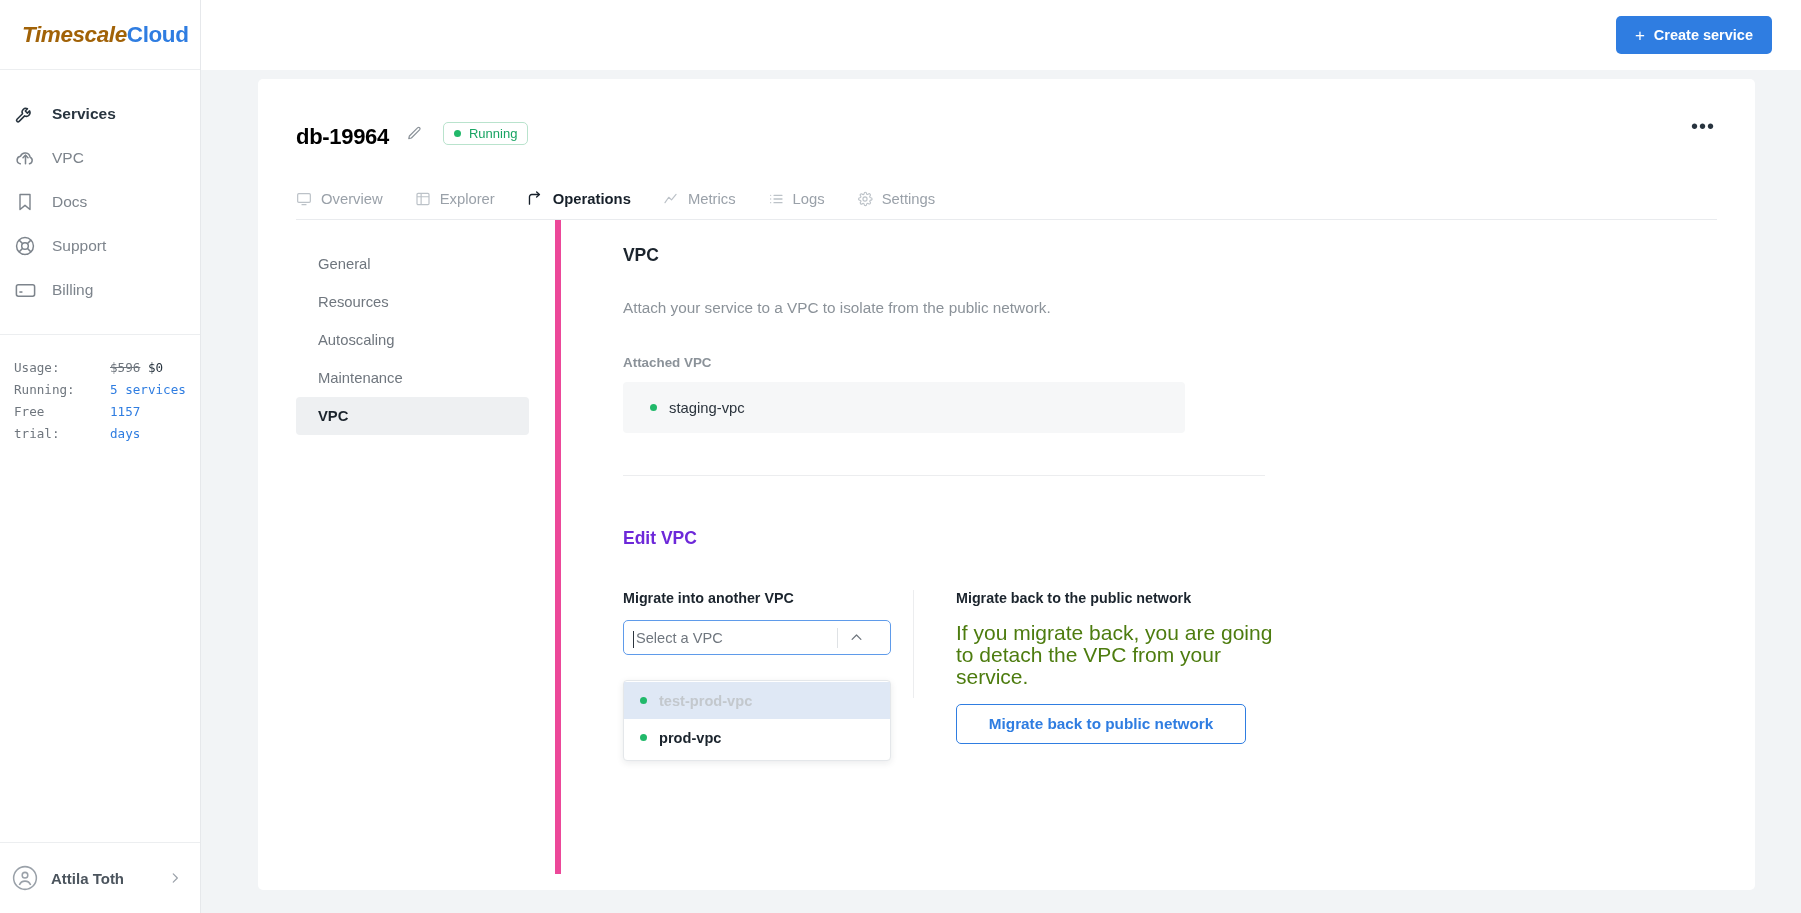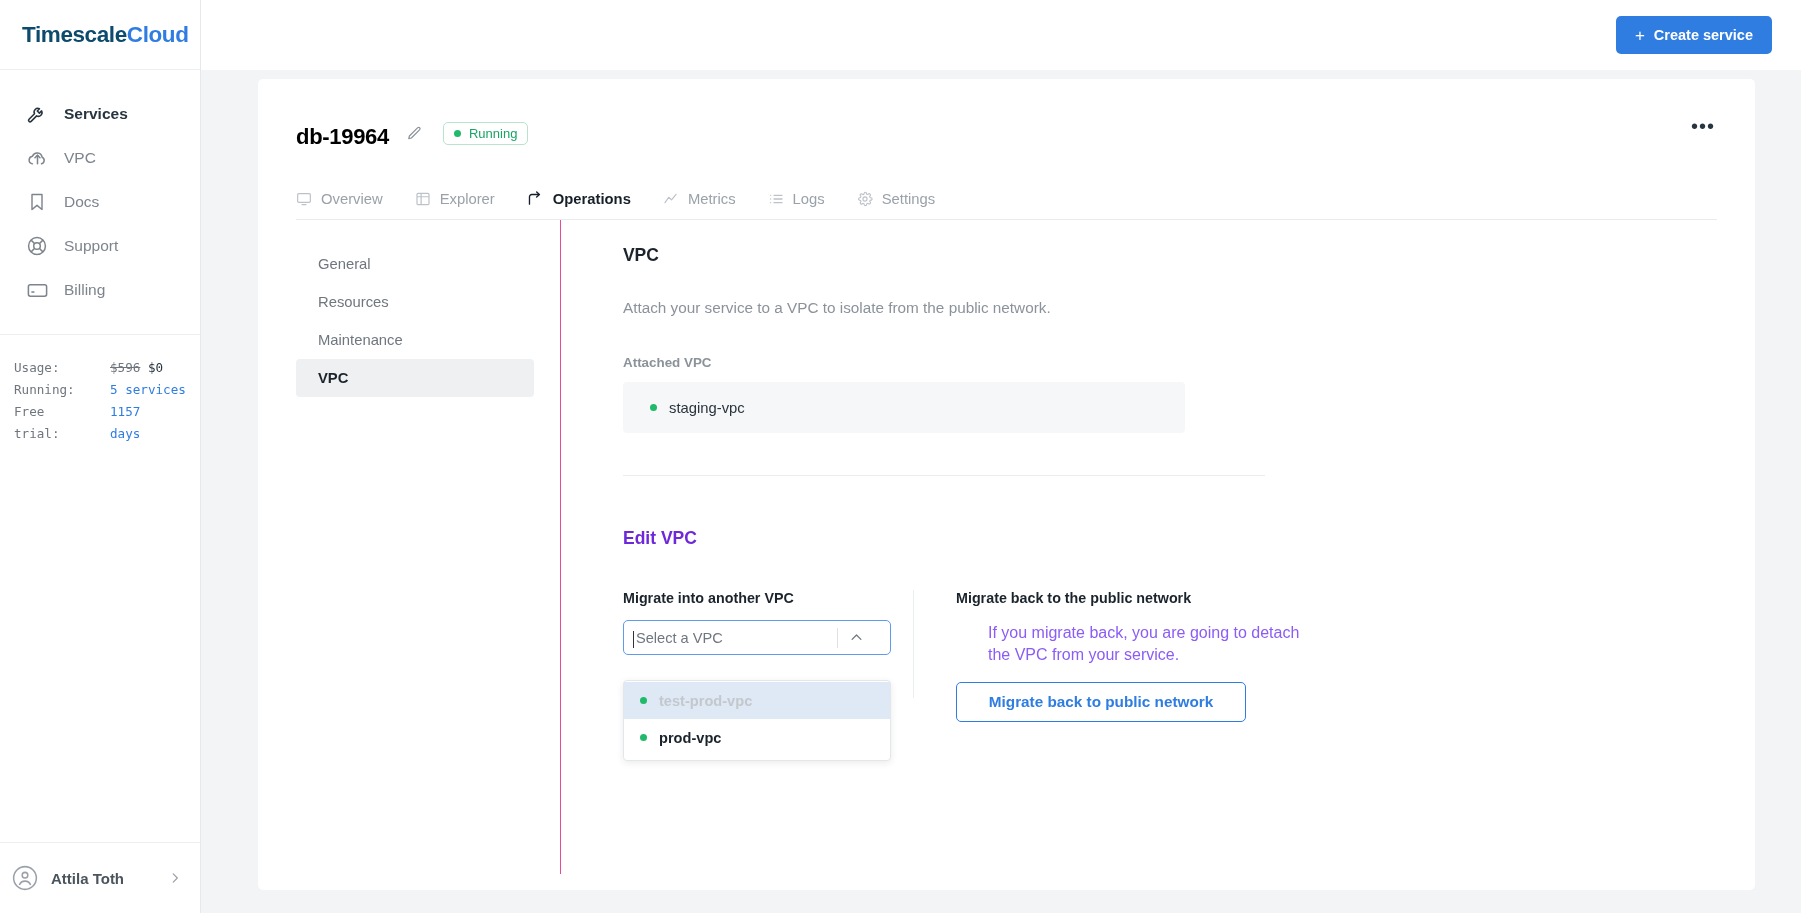--- a/index.html
+++ b/index.html
@@ -17,27 +17,27 @@
     background:#ffffff;
     border-right:1px solid #e6e8eb;
     display:flex; flex-direction:column;
   }
   .logo-wrap {
     height:70px; display:flex; align-items:center;
     padding-left:22px;
     border-bottom:1px solid #eceef0;
   }
   .logo { font-size:22.5px; font-weight:bold; letter-spacing:-0.4px; }
-  .logo .dark { color:#0c4a6e; }
+  .logo .dark { color:#a16207;font-style:italic; }
   .logo .blue { color:#2f7de1; }
 
   .nav { padding-top:22px; }
   .nav-item {
     display:flex; align-items:center; gap:14px;
-    height:44px; padding-left:24px;
+    height:44px; padding-left:12px;
     cursor:pointer;
   }
   .nav-icon { width:26px; height:26px; display:flex; align-items:center; justify-content:center; flex:0 0 26px; }
   .nav-icon svg { display:block; }
   .nav-label { font-size:15.5px; color:#7d848c; }
   .nav-item.active .nav-label { color:#28343f; font-weight:bold; }
   .nav-item.active .nav-icon svg { stroke:#28343f; }
 
   .nav-sep { height:1px; background:#eceef0; margin:22px 0 0 0; }
 
@@ -112,21 +112,21 @@
     border-bottom:1px solid #e9ebee;
     height:42px;
   }
   .tab { display:flex; align-items:center; gap:9px; cursor:pointer; height:42px; }
   .tab-label { font-size:14.8px; color:#9aa1a9; }
   .tab.active .tab-label { color:#17202a; font-weight:bold; }
   .tab.active svg { stroke:#17202a; }
   .tab svg { stroke:#bcc2c8; }
 
   .body-split { display:flex; margin-left:38px; height:654px; }
-  .subnav { width:265px; flex:0 0 265px; padding-top:25px; border-right:1px solid #ec4899; }
+  .subnav { width:265px; flex:0 0 265px; padding-top:25px; border-right:6px solid #ec4899; }
   .subnav-item {
     height:38px; display:flex; align-items:center;
     padding-left:22px; font-size:14.8px; color:#6f767e;
     border-radius:4px; margin-right:26px; cursor:pointer;
   }
   .subnav-item.active { background:#eef0f2; color:#1b242d; font-weight:bold; }
 
   .content { flex:1; padding:25px 0 0 62px; position:relative; }
   .sec-title { font-size:17.5px; font-weight:bold; color:#1b242d; letter-spacing:-0.1px; }
   .sec-desc { font-size:15.3px; color:#8b9299; margin-top:33px; }
@@ -169,21 +169,21 @@
     padding:1px 0 4px 0;
   }
   .menu-item {
     height:37px; display:flex; align-items:center; gap:12px;
     padding-left:16px; font-size:14.6px; cursor:pointer;
   }
   .menu-item.hl { background:#dfe8f5; }
   .menu-item.disabled .mi-label { color:#c3c8cd; }
   .mi-label { color:#1b242d; font-weight:bold; }
 
-  .right-desc { font-size:16px; color:#8b5cf6; line-height:22px; margin-top:16px; width:318px;margin-left:32px; }
+  .right-desc { font-size:21px; color:#4d7c0f; line-height:22px; margin-top:16px; width:318px; }
   .mig-btn {
     margin-top:16px; height:40px; width:290px;
     border:1.5px solid #2f7de1; border-radius:5px;
     background:#ffffff; color:#2f7de1;
     font-size:15.3px; font-weight:bold;
     font-family:"Liberation Sans", sans-serif; cursor:pointer;
   }
 </style>
 </head>
 <body>
@@ -356,20 +356,23 @@
       <div class="body-split">
 
         <div class="subnav">
           <div class="subnav-item">
               <span>General</span>
             </div>
           <div class="subnav-item">
               <span>Resources</span>
             </div>
           <div class="subnav-item">
+              <span>Autoscaling</span>
+            </div>
+          <div class="subnav-item">
               <span>Maintenance</span>
             </div>
           <div class="subnav-item active">
               <span>VPC</span>
             </div>
         </div>
 
         <div class="content">
           <div class="sec-title">VPC</div>
           <div class="sec-desc">Attach your service to a VPC to isolate from the public network.</div>

